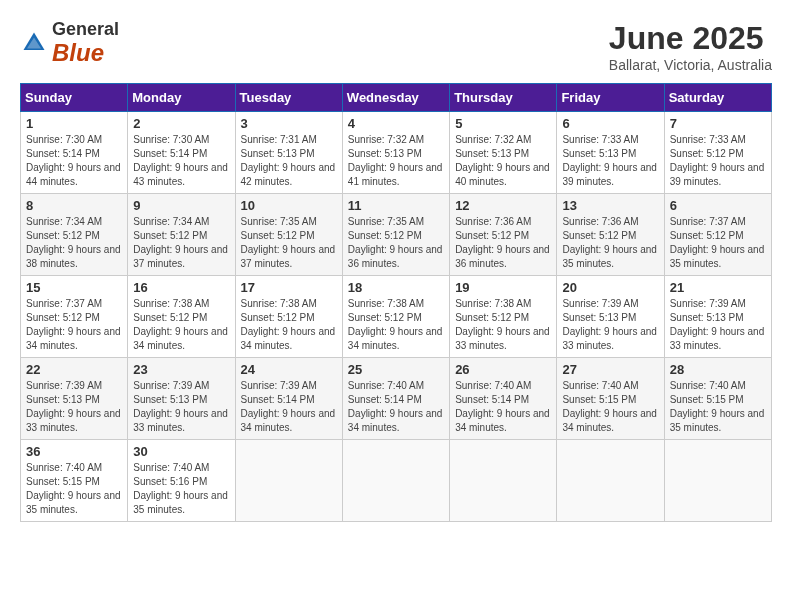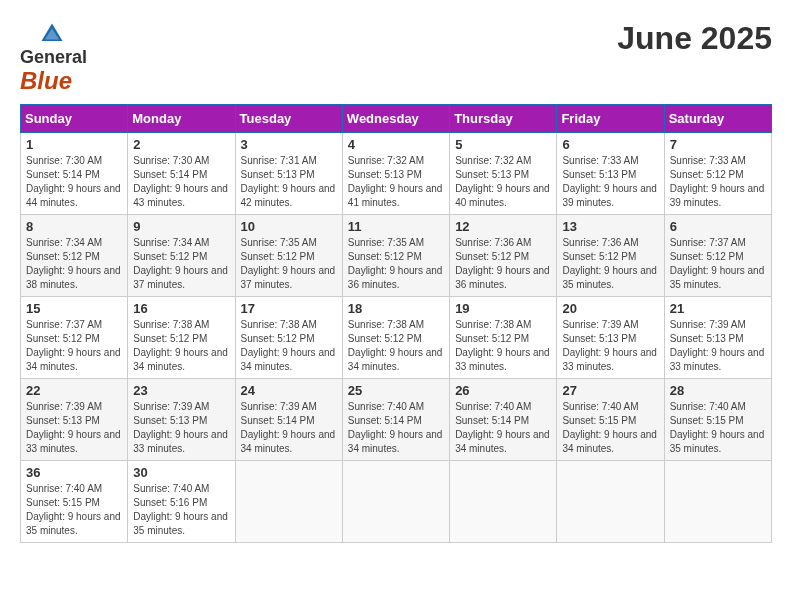--- a/index.html
+++ b/index.html
@@ -12,21 +12,20 @@
     }
     .header {
       display: flex;
       justify-content: space-between;
       align-items: flex-start;
       margin-bottom: 10px;
     }
     .logo {
       display: flex;
       align-items: center;
-      flex-direction: column;
     }
     .logo-text {
       display: flex;
       flex-direction: column;
       line-height: 1.1;
     }
     .logo-general {
       font-size: 18px;
       font-weight: bold;
       color: #333;
@@ -53,21 +52,21 @@
     .location {
       font-size: 14px;
       color: #555;
     }
     .calendar {
       width: 100%;
       border-collapse: collapse;
       font-size: 11px;
     }
     .calendar th {
-      background: #a21caf;
+      background: #4c1d95;
       color: #fff;
       padding: 6px 4px;
       text-align: left;
       font-size: 13px;
       font-weight: bold;
       border: 1px solid #1a6bb5;
     }
     .calendar td {
       border: 1px solid #ccc;
       vertical-align: top;
@@ -107,20 +106,21 @@
       <polygon points="20,5 35,30 5,30" fill="#1a6bb5"></polygon>
       <polygon points="20,12 30,28 10,28" fill="#fff" opacity="0.3"></polygon>
     </svg>
     <div class="logo-text">
       <span class="logo-general">General</span>
       <span class="logo-blue">Blue</span>
     </div>
   </div>
   <div class="title-block">
     <div class="month-title">June 2025</div>
+    <div class="location">Ballarat, Victoria, Australia</div>
   </div>
 </div>
 
 <table class="calendar">
   <thead>
     <tr>
     <th>Sunday</th>
         <th>Monday</th>
         <th>Tuesday</th>
         <th>Wednesday</th>

